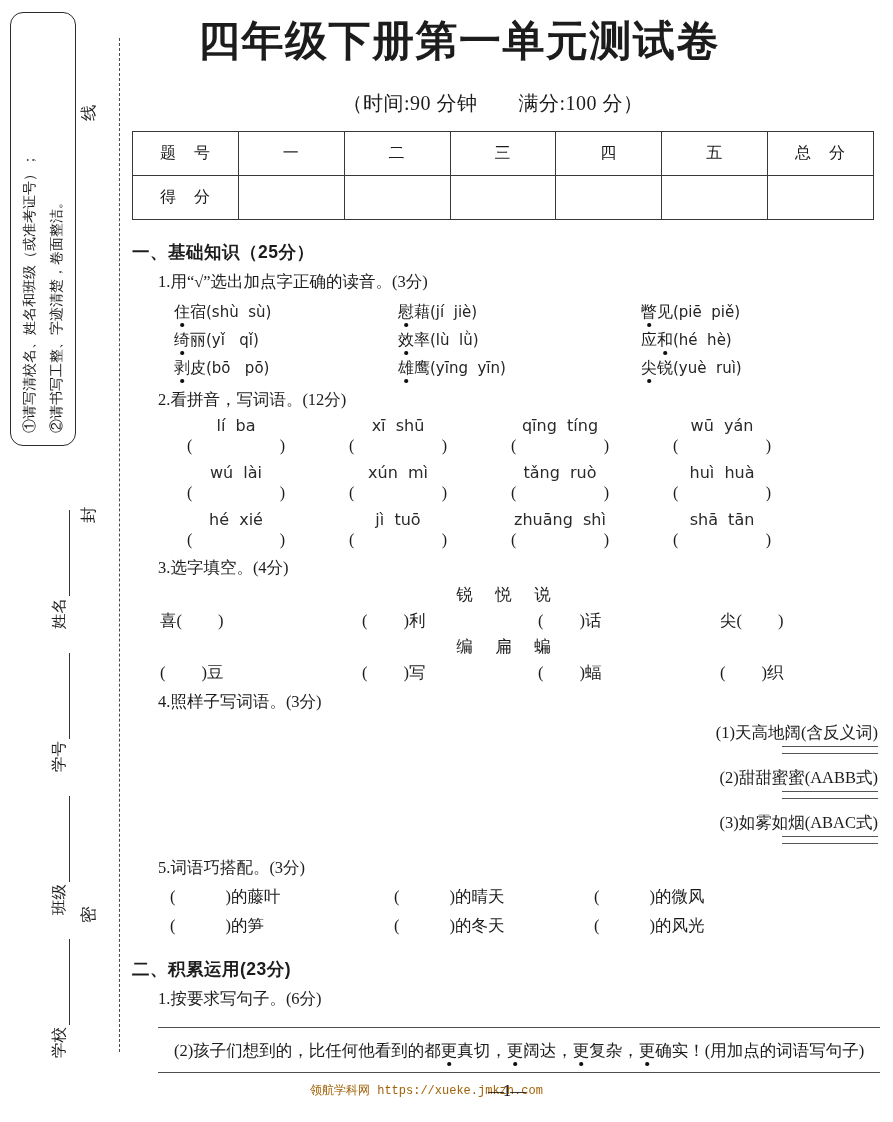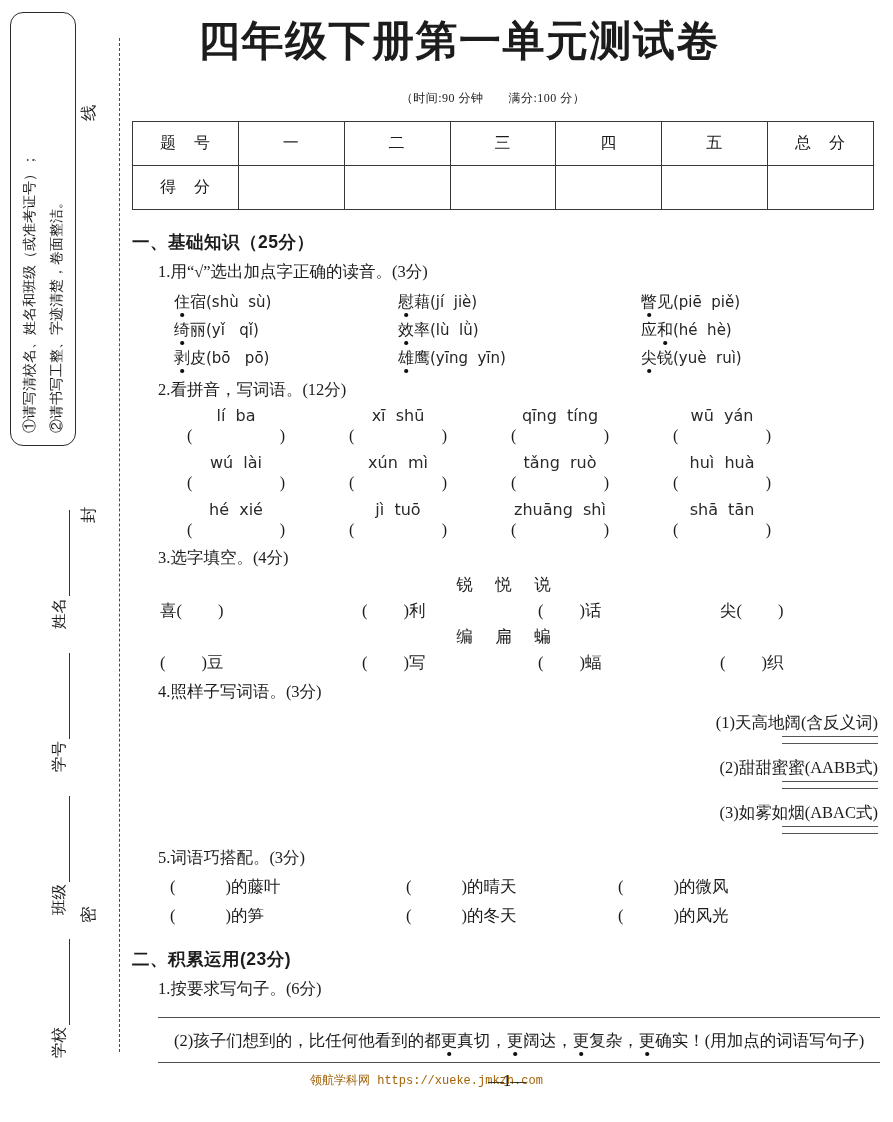--- a/index.html
+++ b/index.html
@@ -24,21 +24,21 @@
   .seal-c0{left:24px;} .seal-c1{left:424px;} .seal-c2{left:826px;}
   .dash-line{position:absolute;left:119px;top:38px;height:1014px;width:0;
              border-left:1.5px dashed #4a4a4a;}
 
   
   .content{position:absolute;left:132px;top:0;width:746px;}
   .title{margin-top:13px;text-align:center;transform:translateX(-46px);
          font-family:"Liberation Sans","DejaVu Sans",sans-serif;
          font-weight:900;font-size:42px;letter-spacing:1.5px;}
   .subtitle{margin-top:21px;text-align:center;transform:translateX(-12px);
-            font-size:12px;letter-spacing:.5px;}
+            font-size:20px;letter-spacing:.5px;}
   table.score-table{margin-top:14px;width:742px;border-collapse:collapse;table-layout:fixed;}
   table.score-table td{border:1.7px solid #383838;height:41px;text-align:center;
                        font-size:16px;letter-spacing:1px;}
   .h1{margin-top:20px;font-weight:bold;font-size:17.5px;
       font-family:"Liberation Sans","DejaVu Sans",sans-serif;letter-spacing:.5px;}
   .q-label{margin:7px 0 5px 26px;font-size:16.5px;}
 
   
   .q1-grid{margin-left:42px;}
   .q1-row{display:flex;line-height:27px;}
@@ -67,21 +67,21 @@
   .q3-row .q3-item:nth-child(2){width:176px;}
   .q3-row .q3-item:nth-child(3){width:182px;}
   .q3-row .q3-item:nth-child(4){flex:1;}
   .gap3{display:inline-block;width:36px;}
 
   
   .q4-line{margin:9px 0 9px 42px;font-size:16.5px;display:flex;align-items:flex-end;flex-direction:column;}
   .blank4{display:inline-block;width:96px;border-bottom:1.5px solid #555;height:2px;margin:0 0 4px 16px;}
 
   
-  .q5-row{display:flex;margin:7px 0 7px 38px;font-size:16.5px;gap:12px;}
+  .q5-row{display:flex;margin:7px 0 7px 38px;font-size:16.5px;}
   .q5-row .q5-item:nth-child(1){width:224px;}
   .q5-row .q5-item:nth-child(2){width:200px;}
   .q5-row .q5-item:nth-child(3){flex:1;}
   .gap5{display:inline-block;width:50px;}
 
   
   .sentence{margin:4px 0 0 42px;font-size:16.5px;line-height:27px;width:706px;}
   .answer-line{height:0;border-top:1.8px solid #4f4f4f;width:722px;margin:17px 0 9px 26px;}
   .answer-line.second{margin-top:8px;}
 

